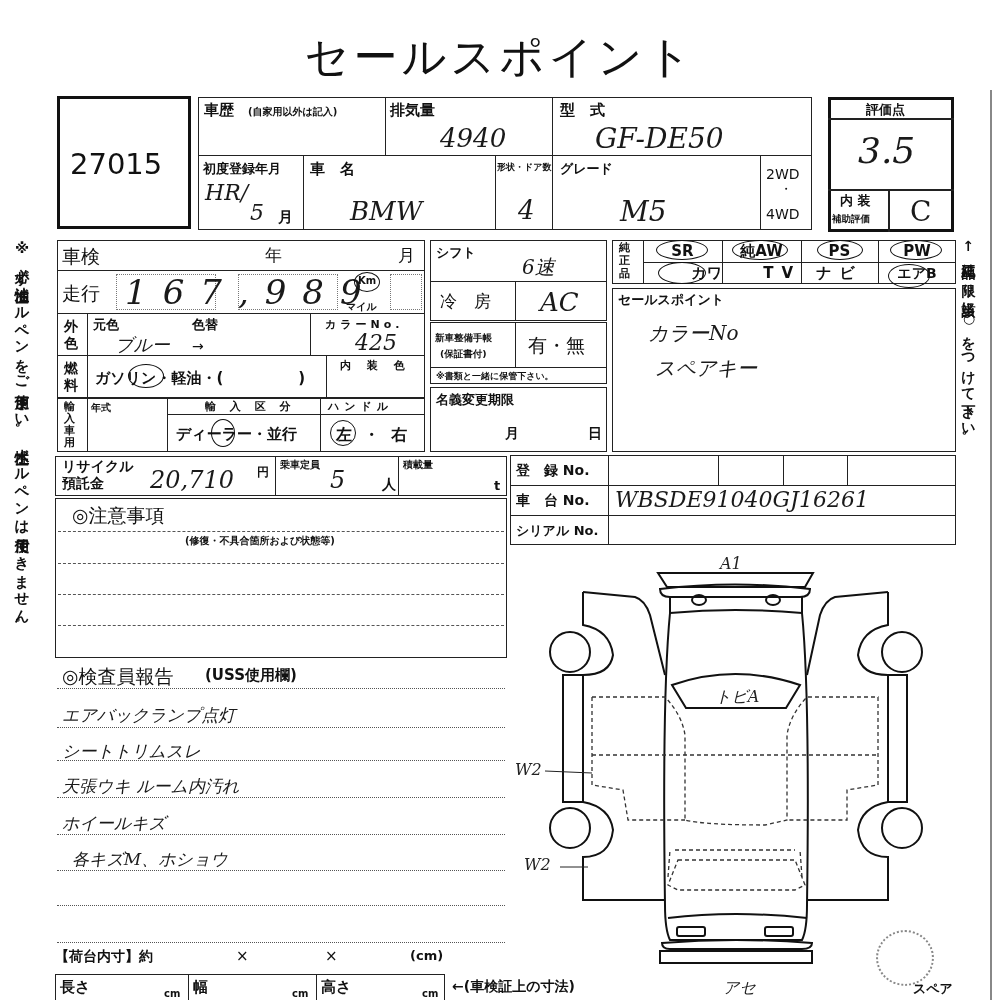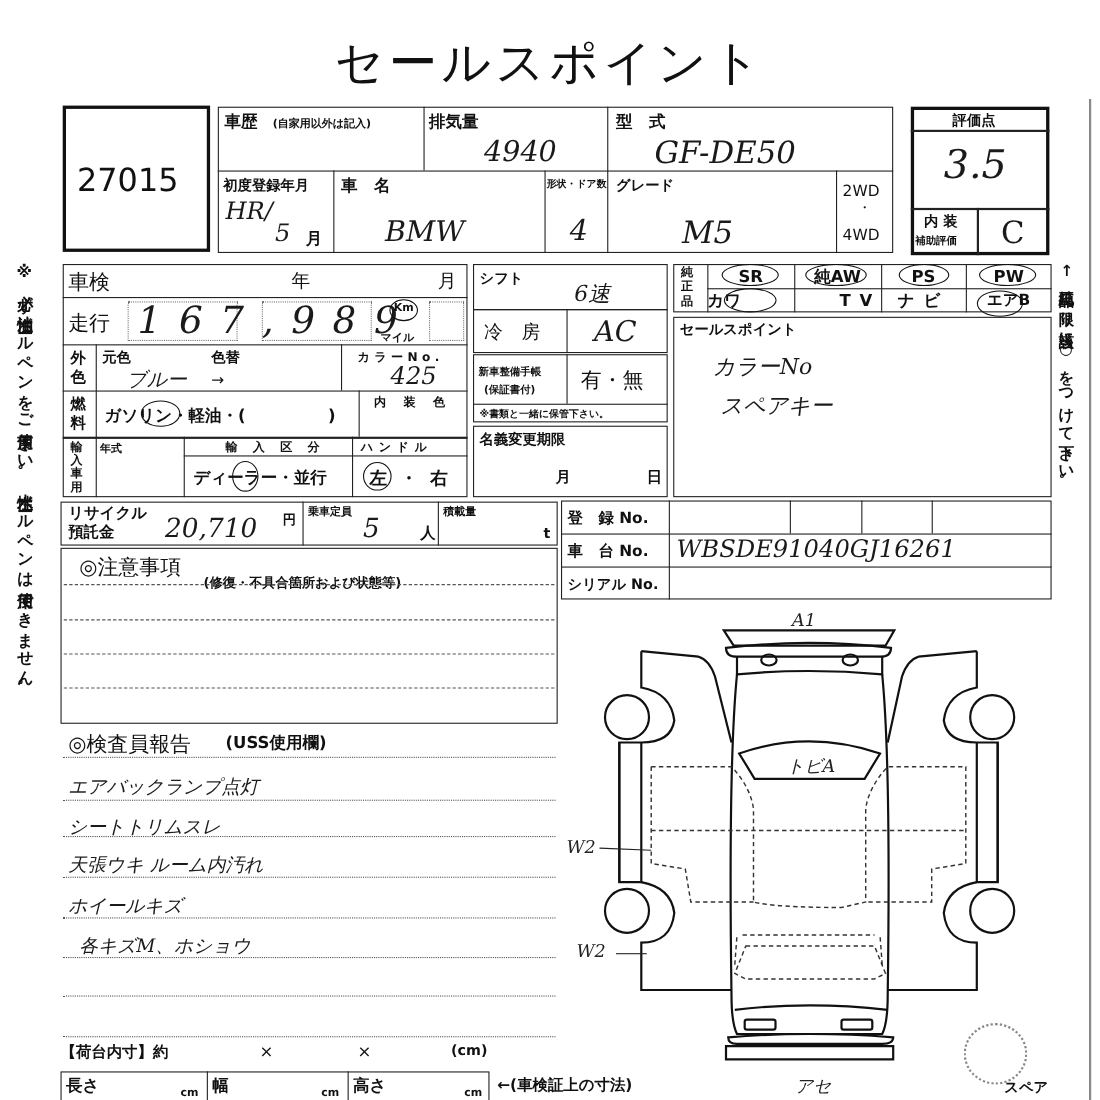--- a/index.html
+++ b/index.html
@@ -150,21 +150,21 @@
 
 <div class="abs" style="left:643px;top:240px;width:79px;height:22px;text-align:center;font-size:15px;font-weight:bold;line-height:22px;"><span>SR</span></div>
 <div class="oval" style="left:656px;top:240px;width:52px;height:20px;"></div>
 <div class="abs" style="left:722px;top:240px;width:79px;height:22px;text-align:center;font-size:15px;font-weight:bold;line-height:22px;"><span>純AW</span></div>
 <div class="oval" style="left:732px;top:240px;width:56px;height:20px;"></div>
 <div class="abs" style="left:801px;top:240px;width:77px;height:22px;text-align:center;font-size:15px;font-weight:bold;line-height:22px;"><span>PS</span></div>
 <div class="oval" style="left:817px;top:240px;width:46px;height:20px;"></div>
 <div class="abs" style="left:878px;top:240px;width:78px;height:22px;text-align:center;font-size:15px;font-weight:bold;line-height:22px;"><span>PW</span></div>
 <div class="oval" style="left:890px;top:240px;width:52px;height:20px;"></div>
 
-<div class="abs" style="left:643px;top:262px;width:79px;height:22px;text-align:left;font-size:15px;font-weight:bold;line-height:22px;"><span>カワ</span></div>
+<div class="abs" style="left:643px;top:262px;width:79px;height:22px;text-align:right;font-size:15px;font-weight:bold;line-height:22px;"><span>カワ</span></div>
 <div class="oval" style="left:658px;top:262px;width:48px;height:22px;"></div>
 <div class="abs" style="left:722px;top:262px;width:79px;height:22px;text-align:right;font-size:15px;font-weight:bold;line-height:22px;letter-spacing:8px;"><span>TV</span></div>
 <div class="abs" style="left:801px;top:262px;width:77px;height:22px;text-align:center;font-size:15px;font-weight:bold;line-height:22px;letter-spacing:8px;"><span>ナビ</span></div>
 <div class="abs" style="left:878px;top:262px;width:78px;height:22px;text-align:center;font-size:14px;font-weight:bold;line-height:22px;"><span>エアB</span></div>
 <div class="oval" style="left:888px;top:264px;width:42px;height:24px;"></div>
 
 <div class="box" style="left:612px;top:288px;width:344px;height:164px;"></div>
 <div class="lbl" style="left:618px;top:291px;">セールスポイント</div>
 <div class="hw" style="left:648px;top:320px;font-size:20px;">カラーNo</div>
 <div class="hw" style="left:655px;top:355px;font-size:20px;">スペアキー</div>
@@ -189,21 +189,21 @@
 <div class="vline" style="left:718px;top:455px;height:30px;"></div>
 <div class="vline" style="left:783px;top:455px;height:30px;"></div>
 <div class="vline" style="left:847px;top:455px;height:30px;"></div>
 <div class="lbl" style="left:516px;top:462px;font-size:14px;">登　録 No.</div>
 <div class="lbl" style="left:516px;top:492px;font-size:14px;">車　台 No.</div>
 <div class="hw" style="left:615px;top:487px;font-size:22px;">WBSDE91040GJ16261</div>
 <div class="lbl" style="left:516px;top:522px;font-size:13px;">シリアル No.</div>
 
 <div class="box" style="left:55px;top:498px;width:452px;height:160px;"></div>
 <div class="lbl-l" style="left:72px;top:503px;font-size:19px;">◎注意事項</div>
-<div class="lbl-s" style="left:185px;top:522px;font-size:12px;">(修復・不具合箇所および状態等)</div>
+<div class="lbl-s" style="left:185px;top:534px;font-size:10px;">(修復・不具合箇所および状態等)</div>
 <div class="dash" style="left:58px;top:531px;width:446px;"></div>
 <div class="dash" style="left:58px;top:563px;width:446px;"></div>
 <div class="dash" style="left:58px;top:594px;width:446px;"></div>
 <div class="dash" style="left:58px;top:625px;width:446px;"></div>
 
 <div class="lbl-l" style="left:62px;top:664px;font-size:19px;">◎検査員報告</div>
 <div class="lbl" style="left:205px;top:666px;font-size:15px;">(USS使用欄)</div>
 
 <div class="dash" style="left:57px;top:688px;width:448px;border-top-style:dotted;"></div>
 <div class="hw" style="left:62px;top:704px;font-size:17px;">エアバックランプ点灯</div>

